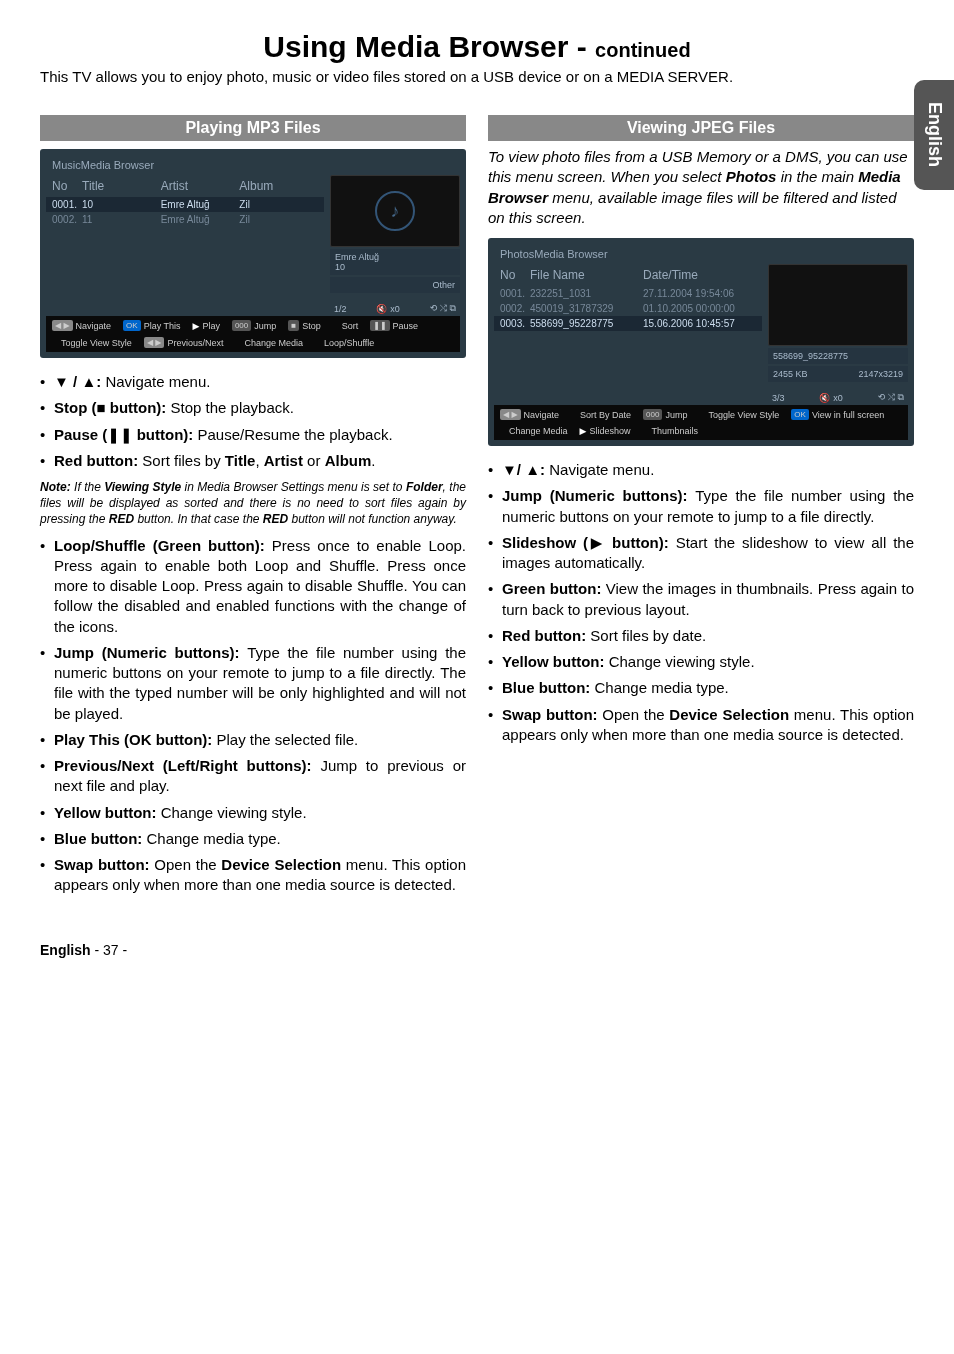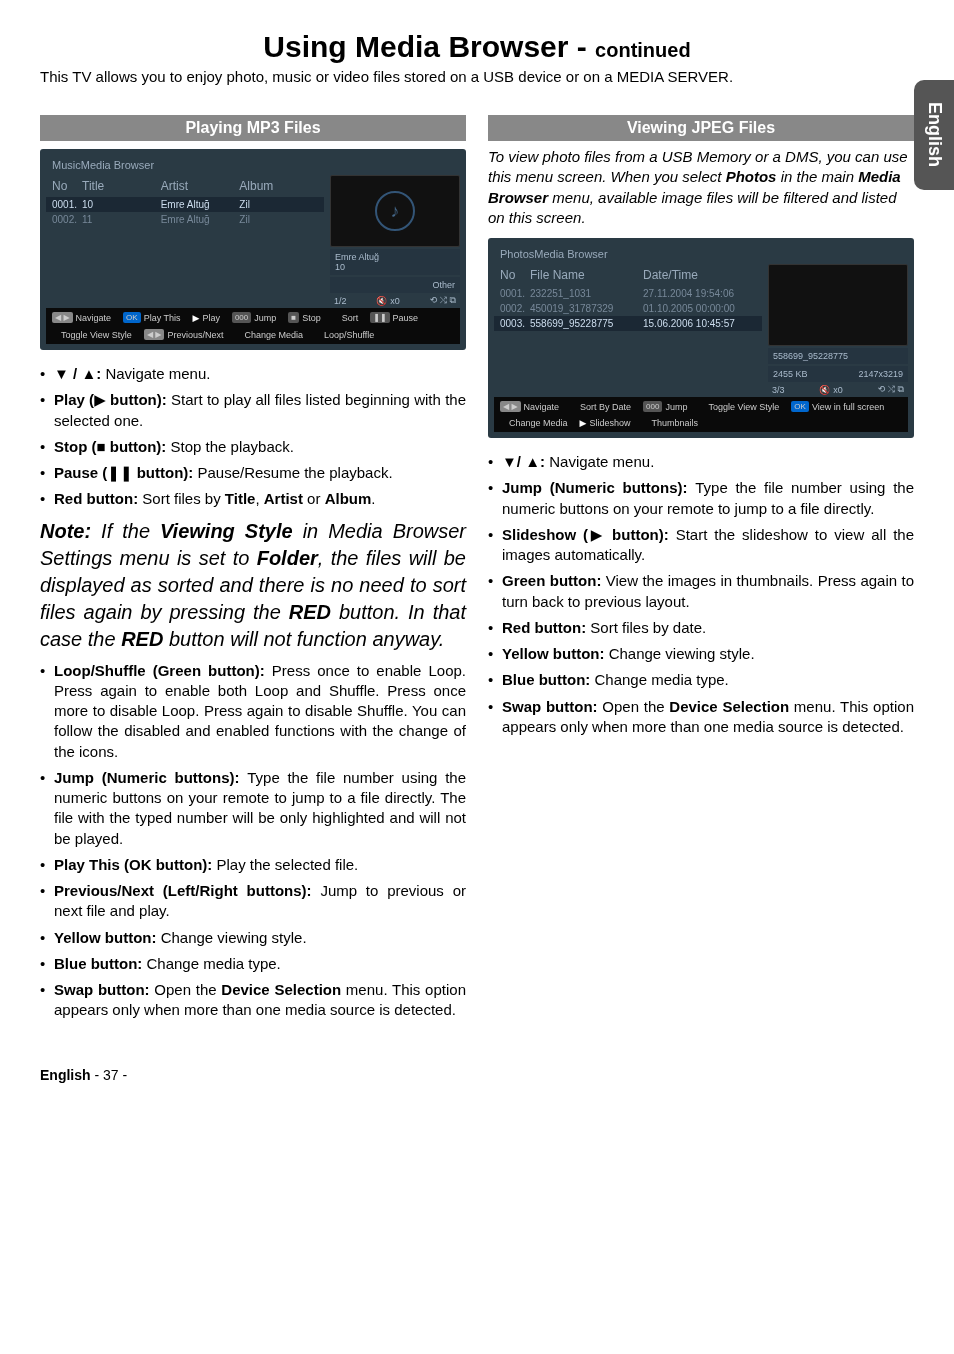--- a/index.html
+++ b/index.html
@@ -17,36 +17,36 @@
 .screenshot .headers { display:flex; color:#9ab; font-size:12px; padding:4px 6px; gap:0; }
 .screenshot .row { display:flex; color:#cde; font-size:10px; padding:2px 6px;justify-content:space-between; }
 .screenshot .row.dim { color:#789; }
 .screenshot .row.sel { background:#1b2834; }
 .col-cell { flex:1; }
 .col-cell.n { flex:0 0 30px; }
 .preview { float:right; width:140px; margin-left:6px; }
 .preview-box { background:#111; height:70px; border:1px solid #333; display:flex; align-items:center; justify-content:center; color:#56a; font-size:24px; border-radius:2px; }
 .preview-meta { background:#253440; color:#abc; font-size:9px; padding:3px 5px; margin-top:2px; }
 .meta-row { display:flex; justify-content:space-between; }
-.icons-row { display:flex; gap:10px; color:#abc; font-size:9px; align-items:center; justify-content:space-between; padding:2px 4px; }
+.icons-row { display:flex; gap:10px; color:#abc; font-size:9px; align-items:center; justify-content:space-between; padding:2px 4px;margin-top:8px; }
 .footer-bar { background:#0a0a0a; display:flex; flex-wrap:wrap; gap:6px 12px; padding:4px 6px; font-size:9px; color:#ccc; }
 .footer-bar .item { display:flex; align-items:center; gap:3px; white-space:nowrap; }
 .badge { display:inline-block; border-radius:2px; padding:0 3px; font-size:8px; line-height:11px; }
 .b-nav { background:#888; }
 .b-ok { background:#06c; }
 .b-red { background:#c00; }
 .b-green { background:#0a0; }
 .b-yellow { background:#cc0; color:#000; }
 .b-blue { background:#06c; }
 .b-gray { background:#555; }
 .b-play { color:#fff; }
 .content ul { list-style:none; padding:0; margin:0; }
 .content li { font-size:15px; line-height:1.35; margin:6px 0; padding-left:14px; position:relative; text-align:justify; }
 .content li::before { content:"•"; position:absolute; left:0; }
-.content .note { font-size:20px; line-height:1.35; font-style:italic; margin:8px 0; text-align:justify; }
+.content .note { font-size:12px; line-height:1.35; font-style:italic; margin:8px 0; text-align:justify; }
 b { font-weight:bold; }
 i { font-style:italic; }
 .glyph { font-family:Arial,sans-serif; }
 .page-footer { font-size:14px; margin-top:40px; }
 .page-footer b { font-weight:bold; }
 .music-note-circle { width:36px; height:36px; border:2px solid #357; border-radius:50%; display:flex; align-items:center; justify-content:center; color:#468; font-size:18px; }
 .thumb-box { background:#111; height:80px; border:1px solid #333; border-radius:2px; }
 </style>
 </head>
 <body>
@@ -148,21 +148,20 @@
           <span class="item">
               <span class="badge b-green"> </span>
               <span>Loop/Shuffle</span>
             </span>
         </div>
       </div>
 
       <div class="content">
         <ul>
           <li><span class="glyph">▼</span><b> / </b><span class="glyph">▲</span><b>: </b><span>Navigate menu.</span></li>
-          <li><b>Play (</b><span class="glyph">▶</span><b> button): </b><span>Start to play all files listed beginning with the selected one.</span></li>
           <li><b>Stop (</b><span class="glyph">■</span><b> button): </b><span>Stop the playback.</span></li>
           <li><b>Pause (</b><span class="glyph">❚❚</span><b> button): </b><span>Pause/Resume the playback.</span></li>
           <li><b>Red button: </b><span>Sort files by </span><b>Title</b><span>, </span><b>Artist</b><span> or </span><b>Album</b><span>.</span></li>
         </ul>
         <p class="note"><b><i>Note:</i></b><i> If the </i><b><i>Viewing Style</i></b><i> in Media Browser Settings menu is set to </i><b><i>Folder</i></b><i>, the files will be displayed as sorted and there is no need to sort files again by pressing the </i><b><i>RED</i></b><i> button. In that case the </i><b><i>RED</i></b><i> button will not function anyway.</i></p>
         <ul>
           <li><b>Loop/Shuffle (Green button): </b><span>Press once to enable Loop. Press again to enable both Loop and Shuffle. Press once more to disable Loop. Press again to disable Shuffle. You can follow the disabled and enabled functions with the change of the icons.</span></li>
           <li><b>Jump (Numeric buttons): </b><span>Type the file number using the numeric buttons on your remote to jump to a file directly. The file with the typed number will be only highlighted and will not be played.</span></li>
           <li><b>Play This (OK button): </b><span>Play the selected file.</span></li>
           <li><b>Previous/Next (Left/Right buttons): </b><span>Jump to previous or next file and play.</span></li>

